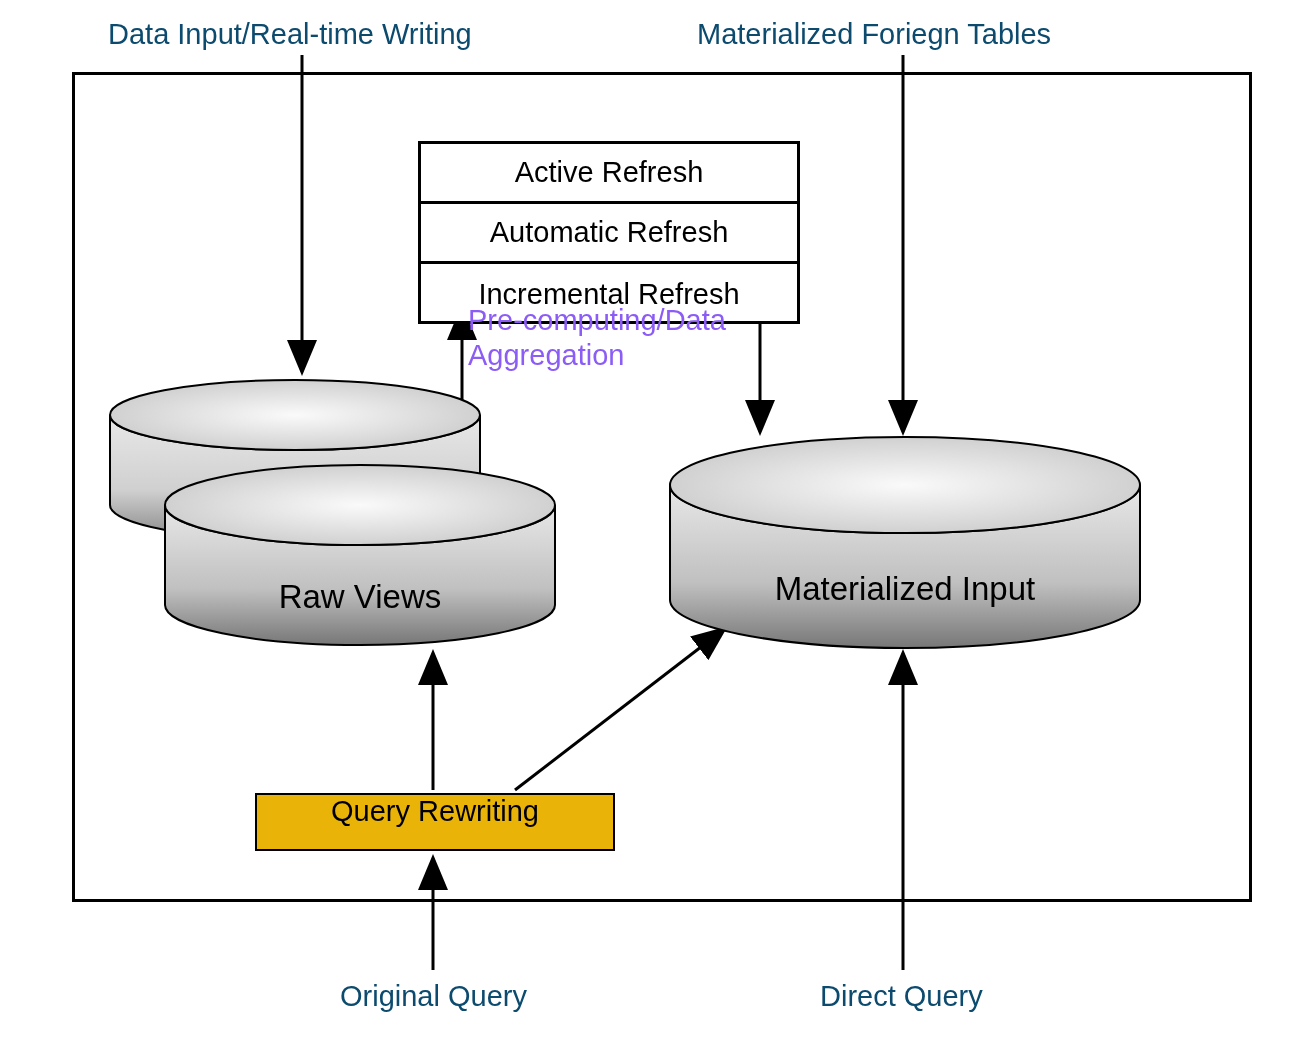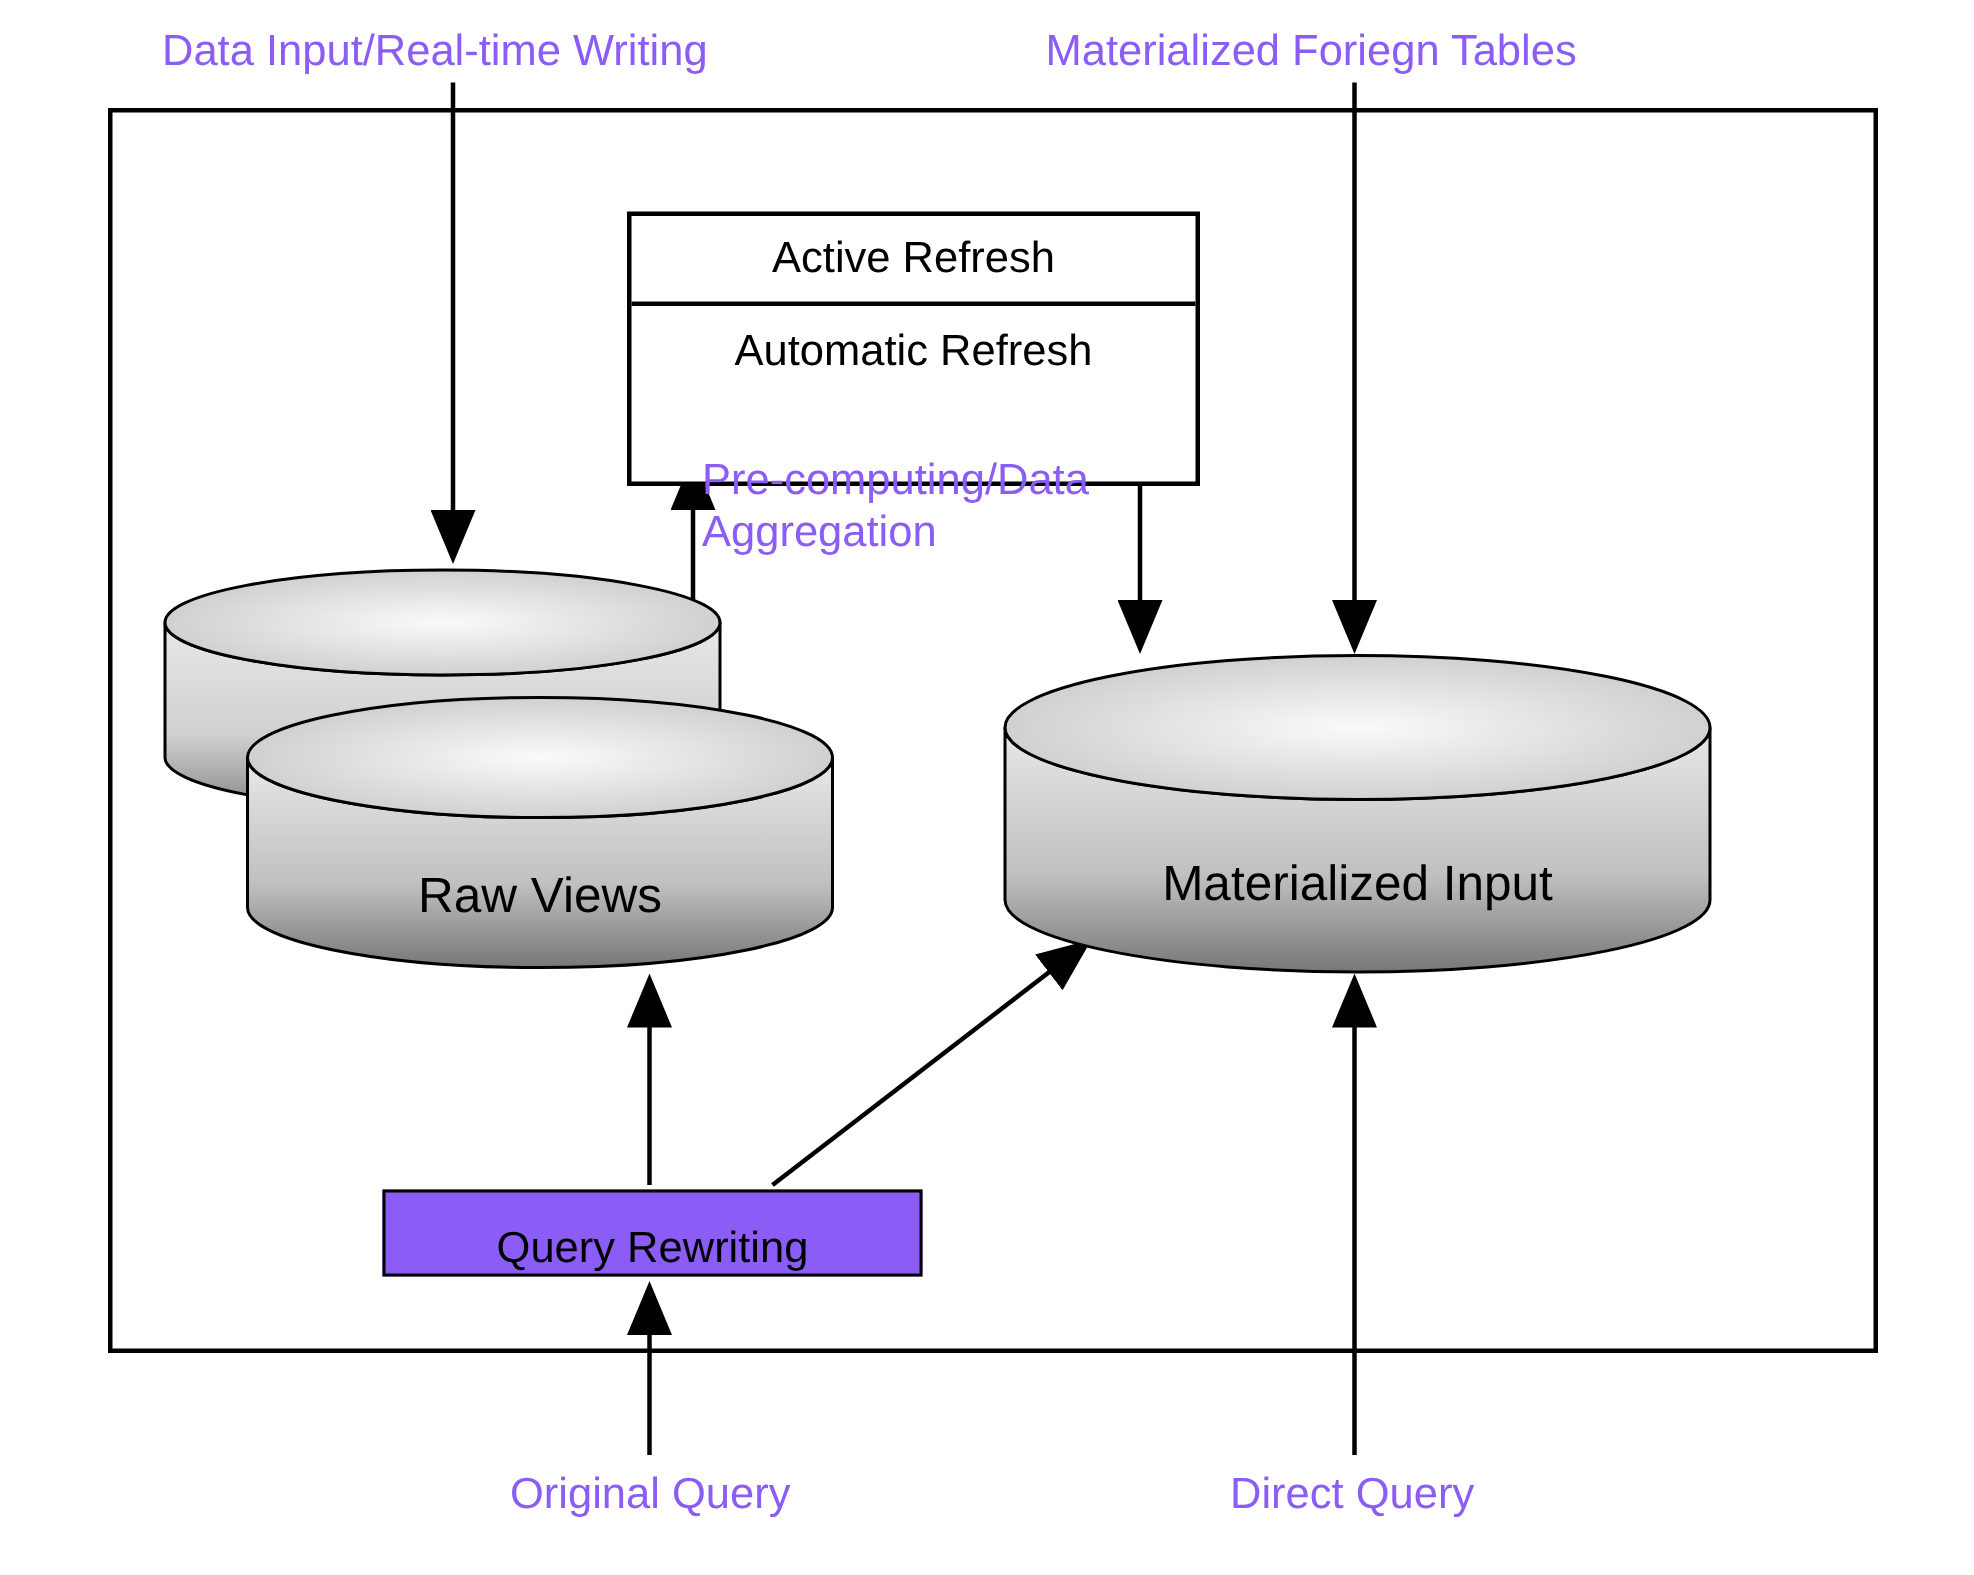--- a/index.html
+++ b/index.html
@@ -6,21 +6,21 @@
     body {
       font-family: Arial, Helvetica, sans-serif;
       background: #fff;
       width: 1316px;
       height: 1050px;
       position: relative;
     }
     .label {
       position: absolute;
       font-size: 29px;
-      color: #8b5cf6;
+      color: #0c4a6e;
       white-space: nowrap;
     }
     .label-multiline {
       position: absolute;
       font-size: 29px;
       color: #8b5cf6;
       line-height: 1.2;
     }
     .container-box {
       position: absolute;
@@ -38,23 +38,23 @@
       height: 60px;
       display: flex;
       align-items: center;
       justify-content: center;
       font-size: 29px;
     }
     .refresh-row:last-child { border-bottom: none; }
     .query-box {
       position: absolute;
       border: 2px solid #000;
-      background: #8b5cf6;
+      background: #eab308;
       display: flex;
-      align-items: flex-end;
+      align-items: flex-start;
       justify-content: center;
       font-size: 29px;
     }
     .cylinder {
       position: absolute;
     }
     .cylinder-label {
       position: absolute;
       font-size: 33px;
       color: #000;
@@ -154,20 +154,21 @@
     </defs>
     <path d="M 5 50 L 5 165 A 235 48 0 0 0 475 165 L 475 50 A 235 48 0 0 1 5 50 Z" fill="url(#cylGrad3)" stroke="#000" stroke-width="2"></path>
     <ellipse cx="240" cy="50" rx="235" ry="48" fill="url(#topGrad3)" stroke="#000" stroke-width="2"></ellipse>
   </svg>
   <div class="cylinder-label" style="top:135px;">Materialized Input</div>
 </div>
 
 <div class="refresh-box" style="left:418px; top:117px; width:382px; height:183px;">
   <div class="refresh-row">Active Refresh</div>
   <div class="refresh-row">Automatic Refresh</div>
+  <div class="refresh-row">Incremental Refresh</div>
 </div>
 
 <div class="label-multiline" style="left:468px; top:303px; width:280px;">Pre-computing/Data<br>Aggregation</div>
 
 <div class="query-box" style="left:255px; top:793px; width:360px; height:58px;">
   <span>Query Rewriting</span>
 </div>
 
 <div class="label" style="left:340px; top:980px;">Original Query</div>
 <div class="label" style="left:820px; top:980px;">Direct Query</div>

